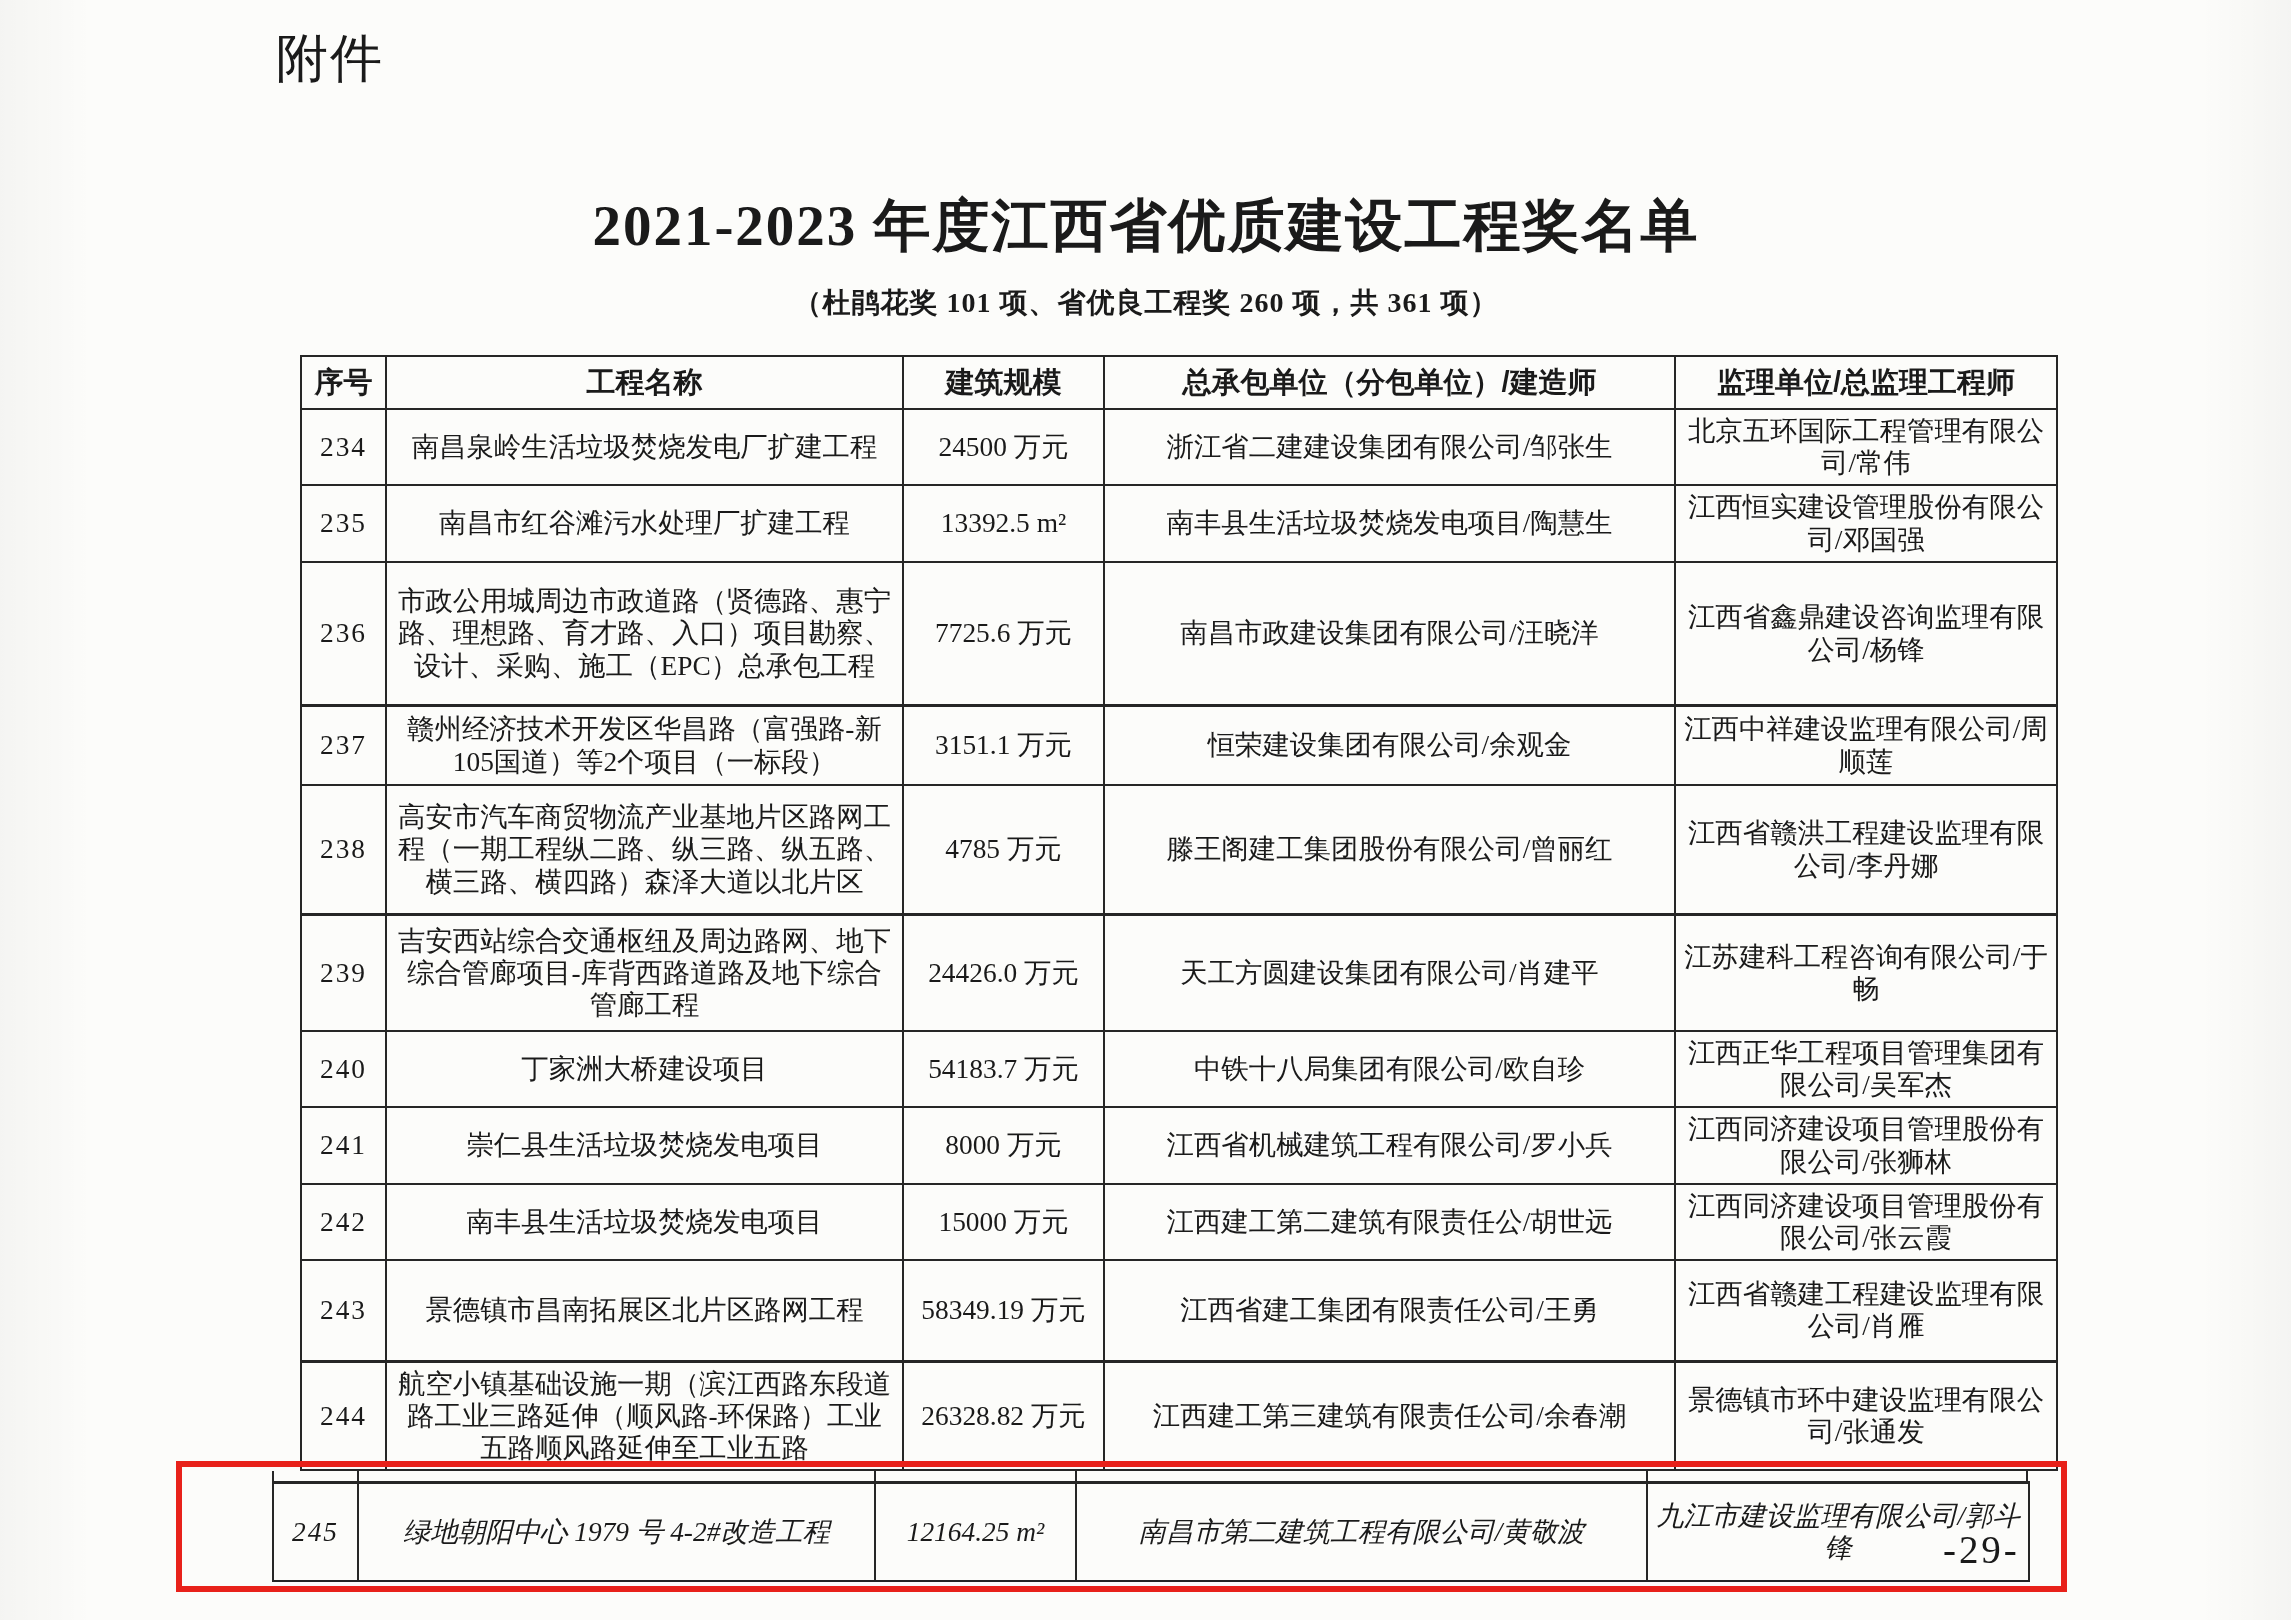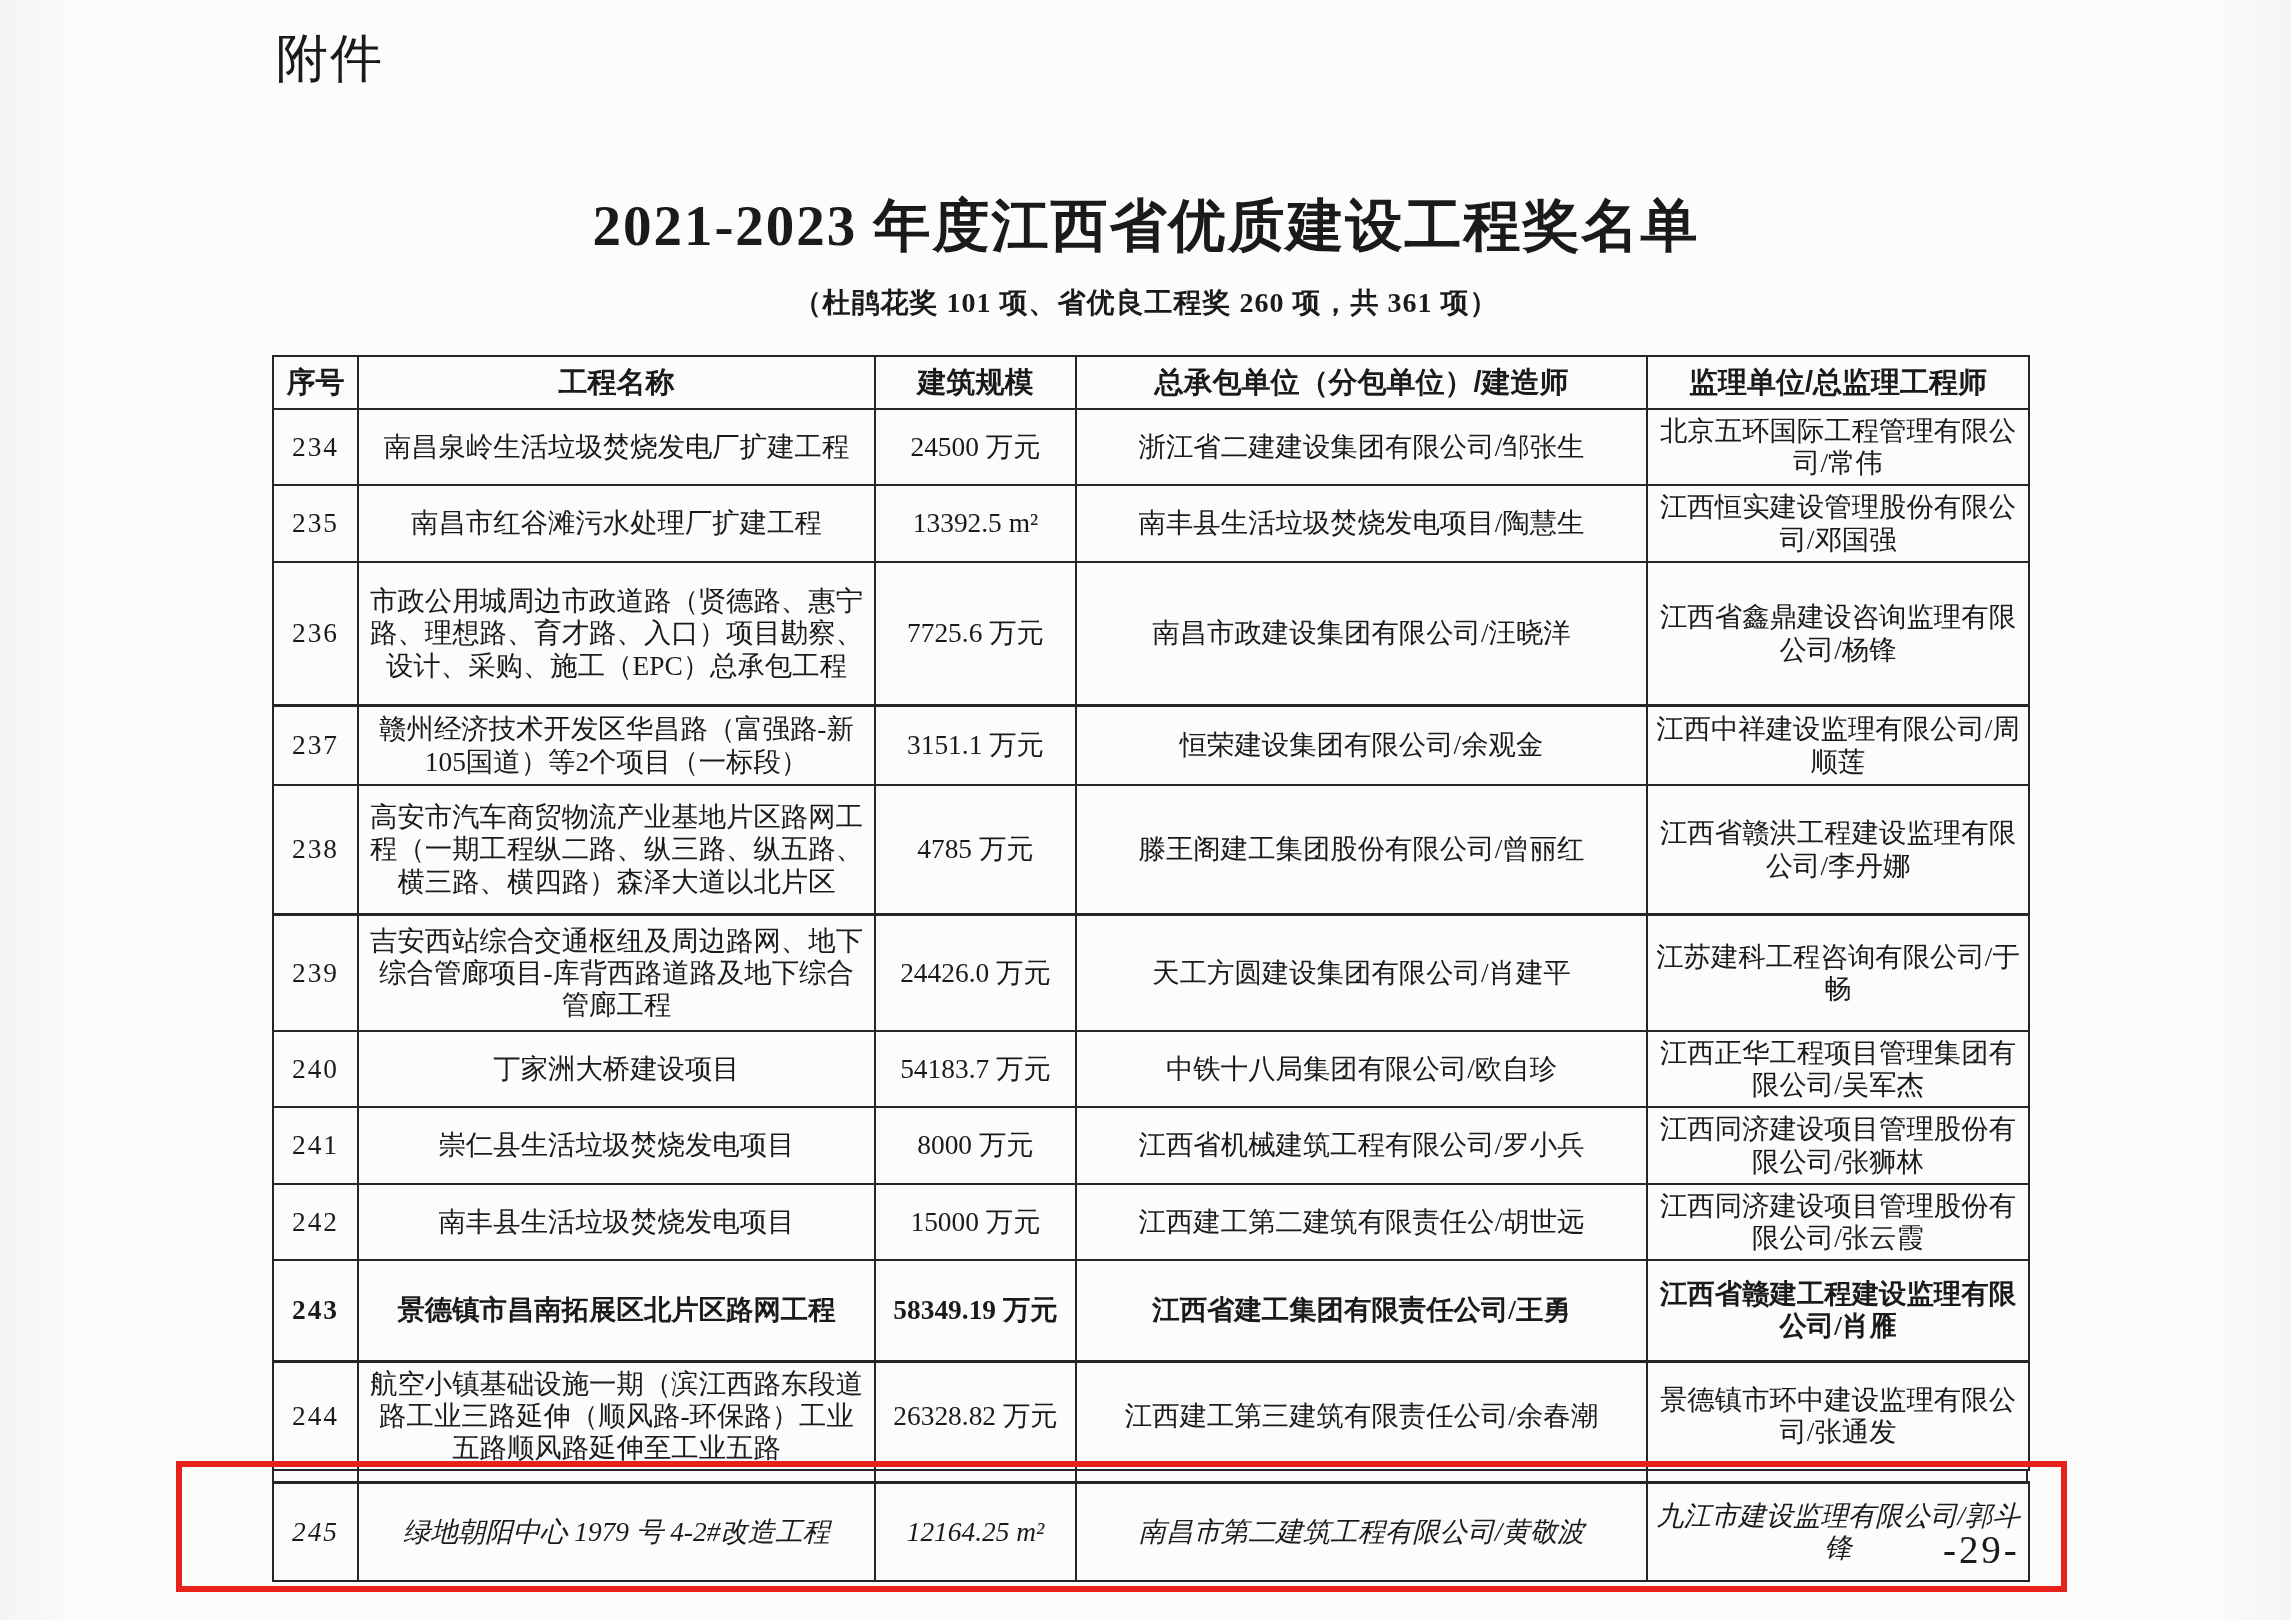--- a/index.html
+++ b/index.html
@@ -47,21 +47,21 @@
     border:2px solid #262626;
     text-align:center;vertical-align:middle;
     padding:4.9px 7.8px;line-height:1.18;
     font-size:27.4px;
     overflow:hidden;
   }
   table.awards th{
     font-family:"Liberation Sans","DejaVu Sans",sans-serif;
     font-weight:700;font-size:29px;height:47px;padding:2px 3.9px;
   }
-  table.main{border-bottom:2.9px solid #262626;border-top:2.9px solid #262626;}
+  table.main{border-bottom:2.9px solid #262626;border-top:2.9px solid #262626;margin-left:28px;}
   table.main tbody tr.heavy td{border-top-width:3.9px;}
   td.cell-no{font-size:28px;letter-spacing:2px;}
   td.cell-scale{white-space:nowrap;}
 
   
   .section-gap{
     height:9.8px;width:1756px;
     background:
       linear-gradient(#262626,#262626) 0 0/2px 100% no-repeat,
       linear-gradient(#262626,#262626) 85px 0/2px 100% no-repeat,
@@ -171,21 +171,21 @@
     <td class="cell-contractor">江西省机械建筑工程有限公司/罗小兵</td>
     <td class="cell-supervisor">江西同济建设项目管理股份有限公司/张狮林</td>
   </tr>
         <tr style="height: 72px;">
     <td class="cell-no">242</td>
     <td class="cell-name">南丰县生活垃圾焚烧发电项目</td>
     <td class="cell-scale">15000 万元</td>
     <td class="cell-contractor">江西建工第二建筑有限责任公/胡世远</td>
     <td class="cell-supervisor">江西同济建设项目管理股份有限公司/张云霞</td>
   </tr>
-        <tr style="height: 101px; font-weight: bold;">
+        <tr style="height: 101px;">
     <td class="cell-no">243</td>
     <td class="cell-name">景德镇市昌南拓展区北片区路网工程</td>
     <td class="cell-scale">58349.19 万元</td>
     <td class="cell-contractor">江西省建工集团有限责任公司/王勇</td>
     <td class="cell-supervisor">江西省赣建工程建设监理有限公司/肖雁</td>
   </tr>
         <tr class="heavy" style="height: 96px;">
     <td class="cell-no">244</td>
     <td class="cell-name">航空小镇基础设施一期（滨江西路东段道路工业三路延伸（顺风路-环保路）工业五路顺风路延伸至工业五路</td>
     <td class="cell-scale">26328.82 万元</td>

